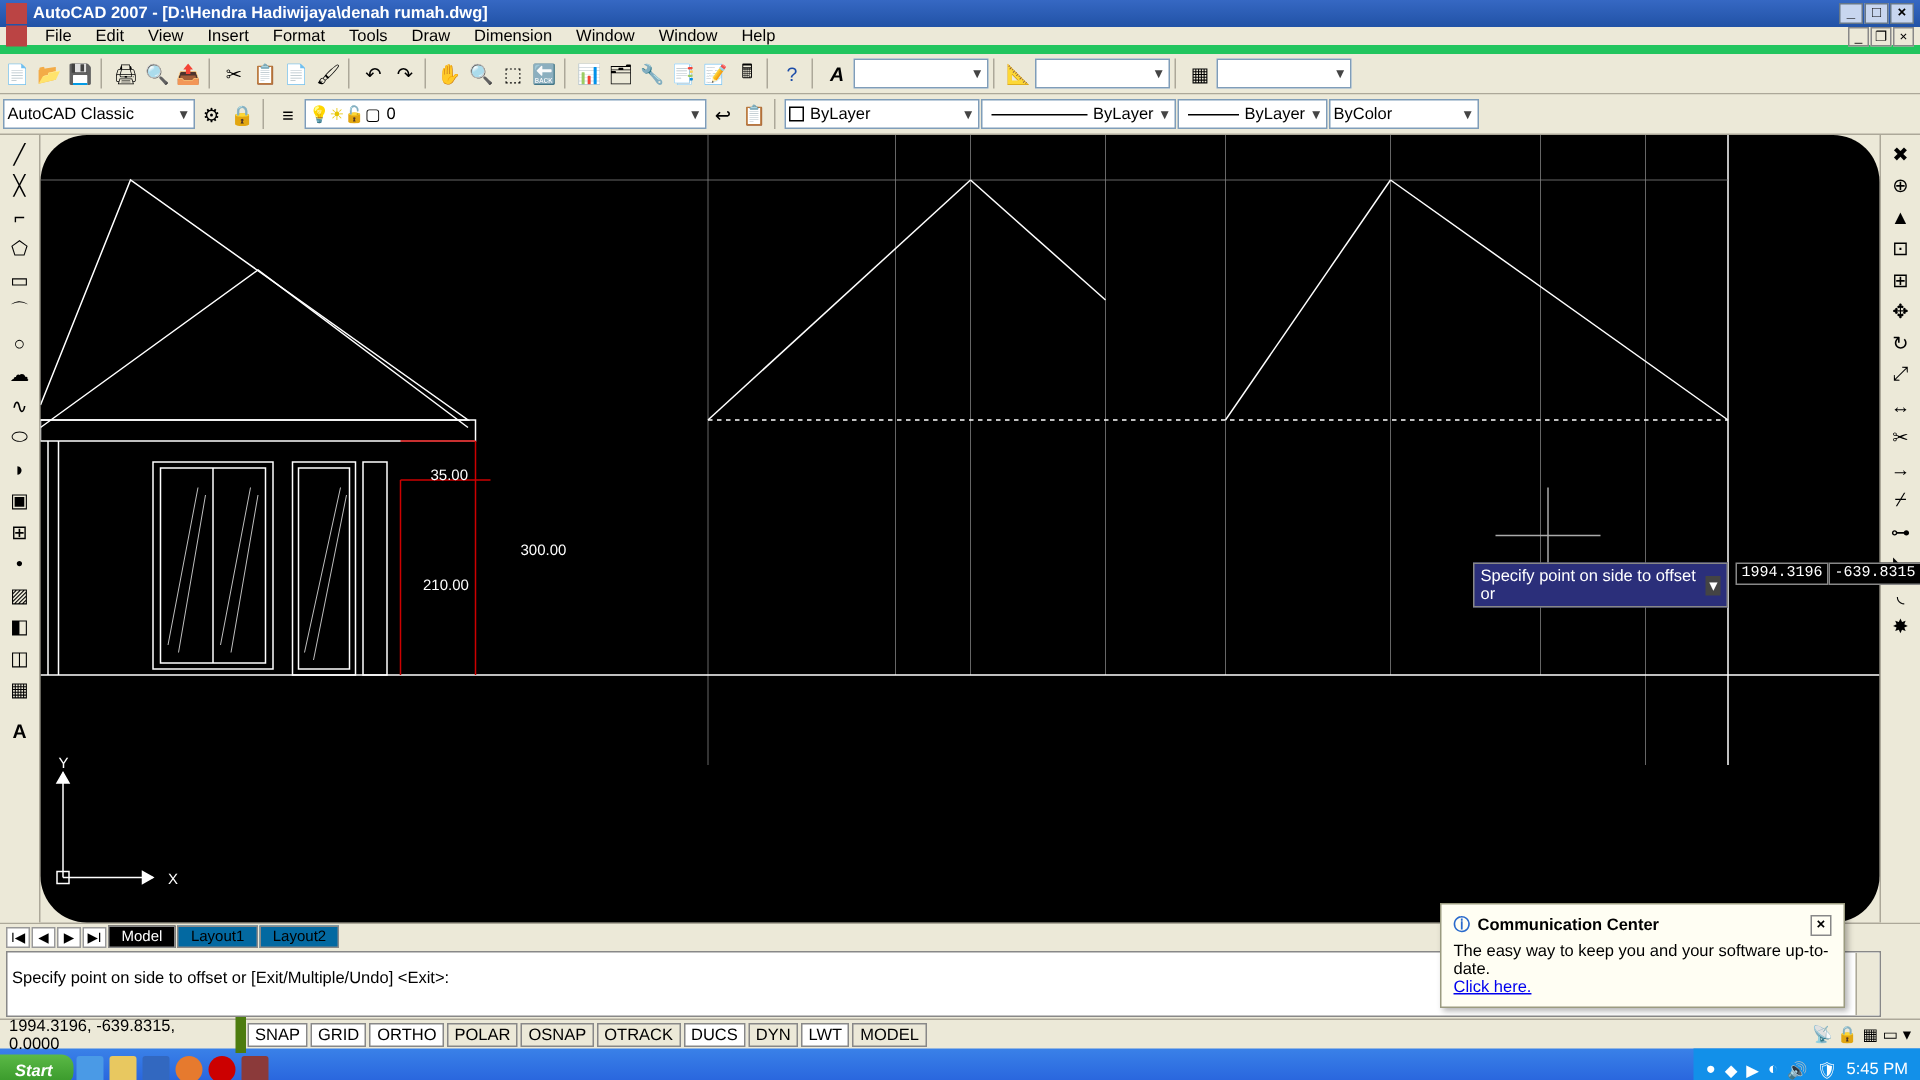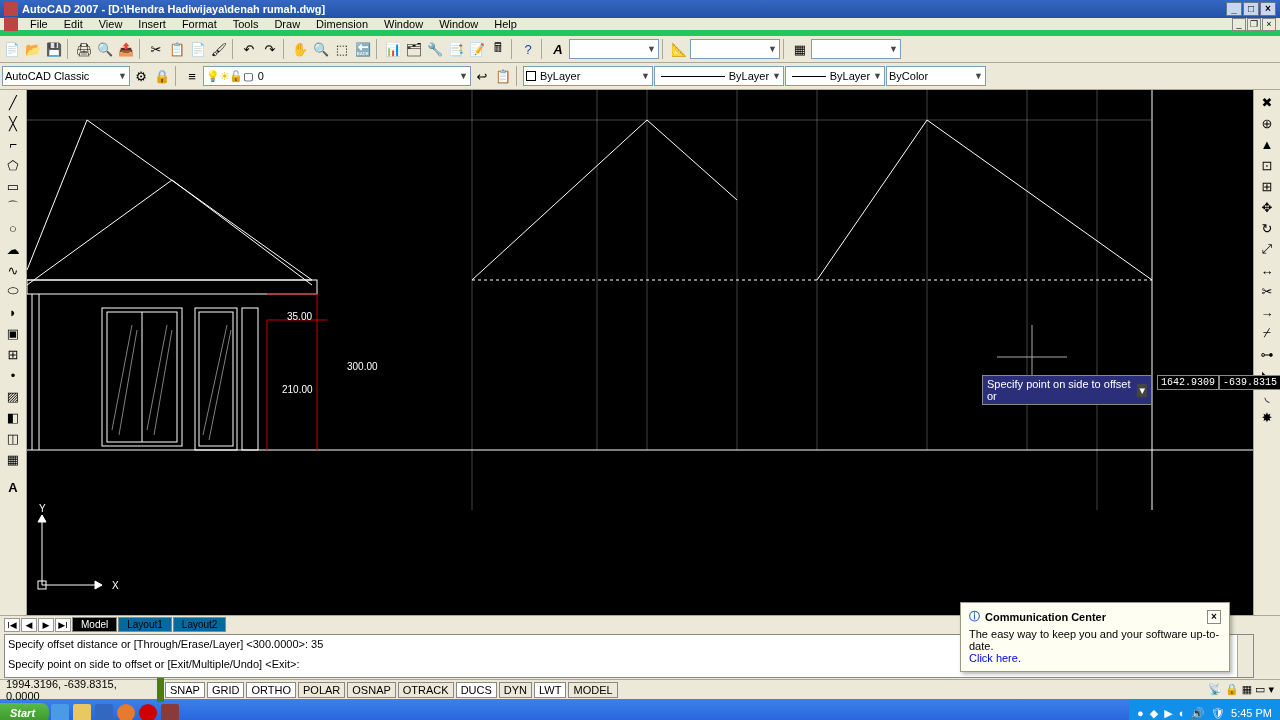--- a/index.html
+++ b/index.html
@@ -13,21 +13,21 @@
 .menuitem { padding: 1px 8px; cursor: pointer; }
 .mdi-btns { margin-left: auto; display: flex; gap: 1px; }
 .mdi-btn { width: 14px; height: 13px; border: 1px solid #888; background: #ece9d8; font-size: 9px; text-align: center; line-height: 11px; cursor: pointer; }
 .toolbar { height: 27px; background: #ece9d8; border-bottom: 1px solid #aca899; display: flex; align-items: center; padding: 0 2px; gap: 1px; }
 .tbtn { width: 20px; height: 20px; border: 1px solid transparent; display: flex; align-items: center; justify-content: center; cursor: pointer; font-size: 13px; }
 .sep { width: 4px; height: 20px; border-left: 1px solid #aca899; margin: 0 2px; }
 .dropdown { height: 20px; border: 1px solid #7f9db9; background: #fff; display: flex; align-items: center; padding: 0 2px; font-size: 11px; }
 .dropdown .arrow { margin-left: auto; font-size: 9px; color: #444; padding-left: 3px; }
 .main-area { display: flex; height: 525px; }
 .left-tools { width: 27px; background: #ece9d8; border-right: 1px solid #aca899; display: flex; flex-direction: column; align-items: center; padding-top: 2px; gap: 1px; }
-.canvas-wrap { flex: 1; position: relative; background: #000; }
+.canvas-wrap { flex: 1; position: relative; background: #000; border-radius: 31px; }
 .canvas { width: 100%; height: 100%; }
 .right-tools { width: 27px; background: #ece9d8; border-left: 1px solid #aca899; display: flex; flex-direction: column; align-items: center; padding-top: 2px; gap: 1px; }
 .tabbar { height: 18px; background: #ece9d8; border-top: 1px solid #aca899; display: flex; align-items: center; padding: 0 4px; }
 .navbtn { width: 16px; height: 14px; border: 1px solid #999; background: #fff; text-align: center; line-height: 12px; font-size: 9px; cursor: pointer; margin-right: 1px; }
 .tab { padding: 1px 8px; border: 1px solid #888; background: #0369a1; cursor: pointer; margin-right: 1px; font-size: 10px; }
 .tab.active { background: #000; color: #fff; }
 .cmdarea { height: 44px; background: #fff; border: 1px solid #888; margin: 1px 26px 1px 4px; font-family: 'Courier New', monospace; font-size: 11px; padding: 3px; position: relative; overflow: hidden; }
 .cmdarea .scroll-v { position: absolute; right: 0; top: 0; bottom: 0; width: 16px; background: #ece9d8; border-left: 1px solid #aca899; }
 .statusbar { height: 20px; background: #ece9d8; border-top: 1px solid #aca899; display: flex; align-items: center; padding: 0 2px; font-size: 10px; }
 .coords { width: 162px; padding: 0 4px; border-right: 7px solid #4d7c0f; }
@@ -36,21 +36,21 @@
 .taskbar { height: 28px; background: linear-gradient(#3a81e8, #245edb); display: flex; align-items: center; padding: 0; color: #fff; }
 .start { background: linear-gradient(#5bb946, #379729); padding: 3px 14px 3px 10px; font-weight: bold; font-style: italic; border-radius: 0 8px 8px 0; cursor: pointer; font-size: 12px; }
 .tray { margin-left: auto; background: #1290e9; padding: 3px 8px; display: flex; align-items: center; gap: 6px; height: 100%; font-size: 10px; }
 .taskicon { width: 18px; height: 18px; margin: 0 2px; background: #5a8ac9; border-radius: 2px; cursor: pointer; }
 .tooltip-box { position: absolute; background: #2b2f7a; border: 1px solid #888; color: #fff; font-size: 10px; padding: 2px 4px; display: flex; align-items: center; }
 .tooltip-val { background: #000; border: 1px solid #888; color: #fff; padding: 1px 3px; font-family: 'Courier New', monospace; font-size: 10px; }
 .popup { position: absolute; right: 50px; bottom: 48px; width: 270px; height: 70px; background: #fffef3; border: 1px solid #9b9b80; box-shadow: 2px 2px 4px rgba(0,0,0,0.3); padding: 6px 8px; }
 .popup .title { font-weight: bold; font-size: 11px; display: flex; align-items: center; }
 .popup .close { margin-left: auto; width: 14px; height: 14px; border: 1px solid #888; text-align: center; line-height: 12px; cursor: pointer; font-size: 10px; }
 .popup .body { font-size: 10px; margin-top: 4px; }
-.popup a { color: #0000ee; cursor: pointer; }
+.popup a { color: #0000ee; text-decoration: underline; cursor: pointer; }
 .dim-label { fill: #fff; font-size: 10px; font-family: Arial; }
 </style>
 </head>
 <body>
 
 <div class="titlebar">
   <div class="icon"></div>
   <span>AutoCAD 2007 - [D:\Hendra Hadiwijaya\denah rumah.dwg]</span>
   <div class="winbtns">
     <div class="winbtn">_</div>
@@ -258,21 +258,21 @@
 
       <line x1="1005" y1="235" x2="1005" y2="300" stroke="#aaa"></line>
       <line x1="970" y1="267" x2="1040" y2="267" stroke="#aaa"></line>
     </svg>
 
     
     <div class="tooltip-box" style="left:955px; top:285px; width:170px">
       <span>Specify point on side to offset or</span>
       <span style="margin-left:auto;background:#444;padding:0 2px">▾</span>
     </div>
-    <div class="tooltip-val" style="position:absolute; left:1130px; top:285px">1642.9309</div>
+    <div class="tooltip-val" style="position:absolute; left:1130px; top:285px">1994.3196</div>
     <div class="tooltip-val" style="position:absolute; left:1192px; top:285px">-639.8315</div>
   </div>
 
   <div class="right-tools">
     <div class="tbtn">✖</div>
     <div class="tbtn">⊕</div>
     <div class="tbtn">▲</div>
     <div class="tbtn">⊡</div>
     <div class="tbtn">⊞</div>
     <div class="tbtn">✥</div>
@@ -293,21 +293,20 @@
   <div class="navbtn">I◀</div>
   <div class="navbtn">◀</div>
   <div class="navbtn">▶</div>
   <div class="navbtn">▶I</div>
   <div class="tab active">Model</div>
   <div class="tab">Layout1</div>
   <div class="tab">Layout2</div>
 </div>
 
 <div class="cmdarea">
-  <div>Specify offset distance or [Through/Erase/Layer] &lt;300.0000&gt;: 35</div>
   <div style="margin-top:8px">Specify point on side to offset or [Exit/Multiple/Undo] &lt;Exit&gt;:</div>
   <div class="scroll-v"></div>
 </div>
 
 <div class="statusbar">
   <div class="coords">1994.3196, -639.8315, 0.0000</div>
   <div class="toggle off">SNAP</div>
   <div class="toggle off">GRID</div>
   <div class="toggle off">ORTHO</div>
   <div class="toggle">POLAR</div>

